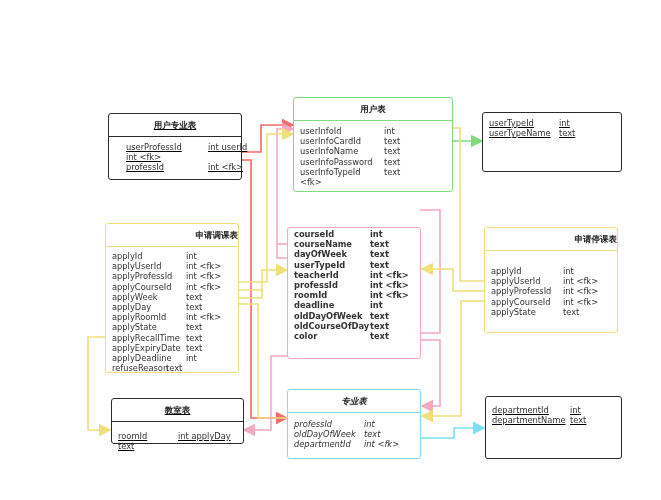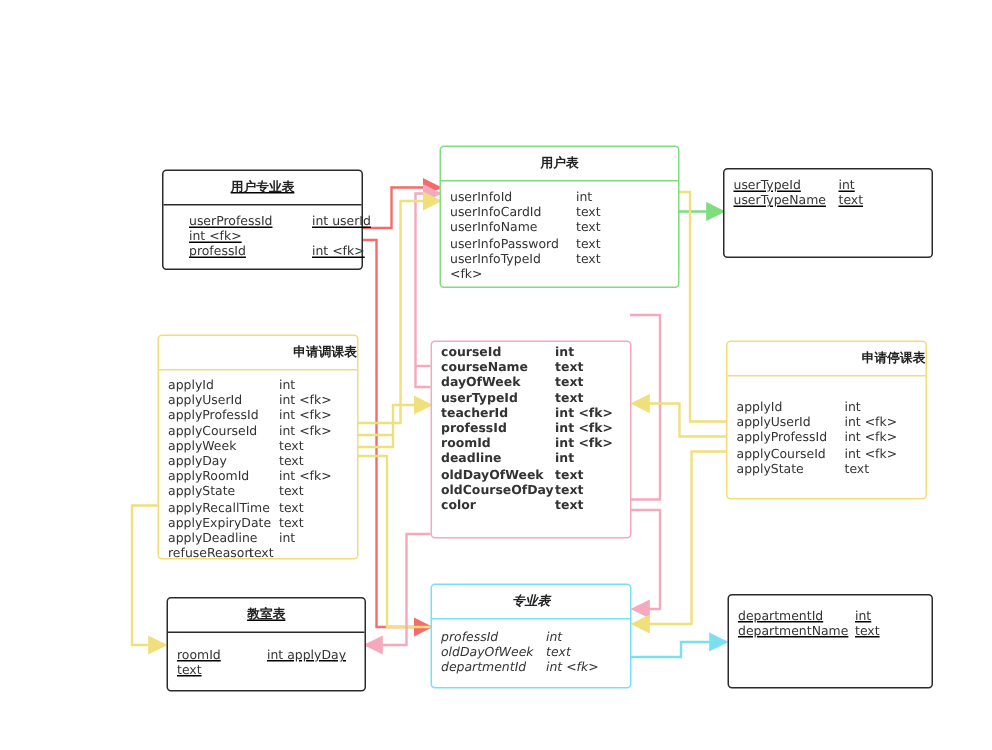--- a/index.html
+++ b/index.html
@@ -263,21 +263,21 @@
         <span class="n" style="width:72px">applyCourseId</span>
         <span class="t">int &lt;fk&gt;</span>
       </div>
     <div class="row">
         <span class="n" style="width:72px">applyState</span>
         <span class="t">text</span>
       </div>
   </div>
 </div>
 
-<div class="entity e-dark" style="left:111px;top:398px;width:133px;height:63px;">
+<div class="entity e-dark" style="left:111px;top:398px;width:133px;height:46px;">
   <div class="hdr">教室表</div>
   <div class="body" style="padding-top:9px;">
     <div class="row">
         <span class="n" style="width:60px">roomId</span>
         <span class="t">int applyDay</span>
       </div>
     <div class="row">
         <span class="n" style="width:60px">text</span>
         <span class="t"></span>
       </div>

